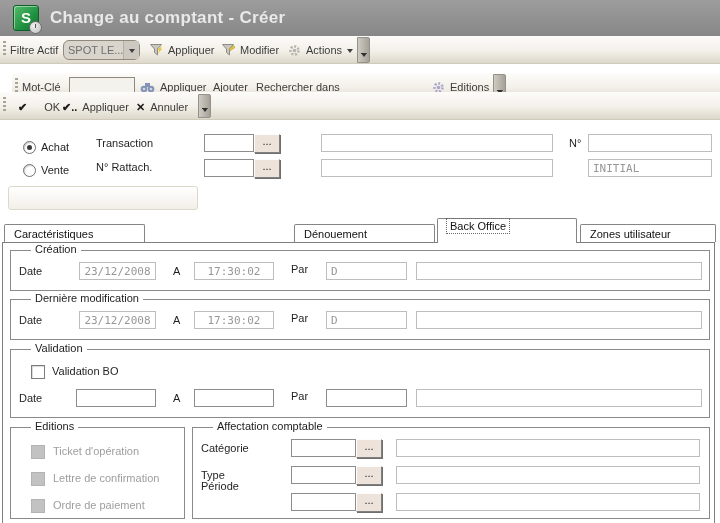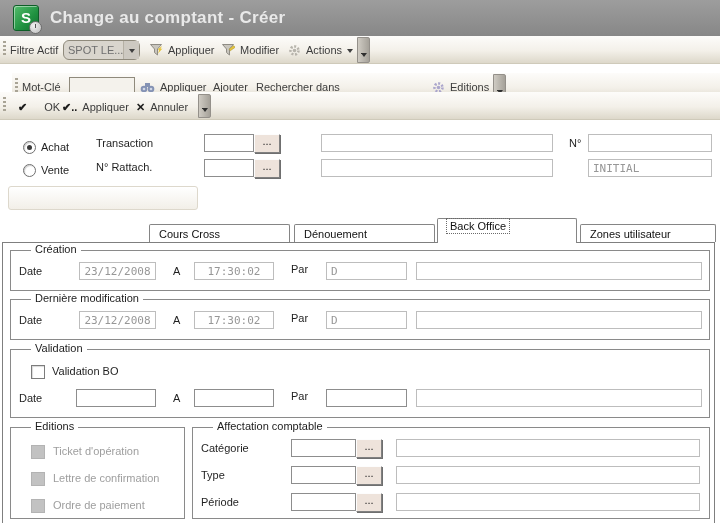--- a/index.html
+++ b/index.html
@@ -193,21 +193,21 @@
   <div class="browse" style="left:254px;top:134px;">...</div>
   <div class="field dis" style="left:321px;top:134px;width:232px;"></div>
   <div class="lbl" style="left:569px;top:137px;">N°</div>
   <div class="field dis" style="left:588px;top:134px;width:124px;"></div>
 
   <div class="field" style="left:204px;top:159px;width:50px;"></div>
   <div class="browse" style="left:254px;top:159px;">...</div>
   <div class="field dis" style="left:321px;top:159px;width:232px;"></div>
   <div class="field dis" style="left:588px;top:159px;width:124px;">INITIAL</div>
 
-  <div class="tab" style="left:149px;width:141px;"><span class="focusrect">Cours Cross</span></div>
+  <div class="tab" style="left:4px;width:141px;"><span class="focusrect">Caractéristiques</span></div>
   <div class="tab" style="left:294px;width:141px;"><span class="focusrect">Dénouement</span></div>
   <div class="tab active" style="left:437px;width:140px;"><span class="focusrect">Back Office</span></div>
   <div class="tab" style="left:580px;width:136px;"><span class="focusrect">Zones utilisateur</span></div>
 
   <div class="abs pagebox"></div>
 
   <div class="group" style="left:10px;top:250px;width:700px;height:41px;">
     <span class="legend">Création</span>
     <div class="glbl" style="left:8px;top:14px;">Date</div>
     <div class="field dis center" style="left:68px;top:11px;width:77px;">23/12/2008</div>
@@ -258,19 +258,19 @@
     <div class="glbl" style="left:8px;top:14px;">Catégorie</div>
     <div class="field" style="left:98px;top:11px;width:65px;"></div>
     <div class="browse" style="left:163px;top:11px;">...</div>
     <div class="field dis" style="left:203px;top:11px;width:304px;"></div>
 
     <div class="glbl" style="left:8px;top:41px;">Type</div>
     <div class="field" style="left:98px;top:38px;width:65px;"></div>
     <div class="browse" style="left:163px;top:38px;">...</div>
     <div class="field dis" style="left:203px;top:38px;width:304px;"></div>
 
-    <div class="glbl" style="left:8px;top:68px;">Période</div>
+    <div class="glbl" style="left:8px;top:52px;">Période</div>
     <div class="field" style="left:98px;top:65px;width:65px;"></div>
     <div class="browse" style="left:163px;top:65px;">...</div>
     <div class="field dis" style="left:203px;top:65px;width:304px;"></div>
   </div>
 
 </div>
 
 </body></html>

